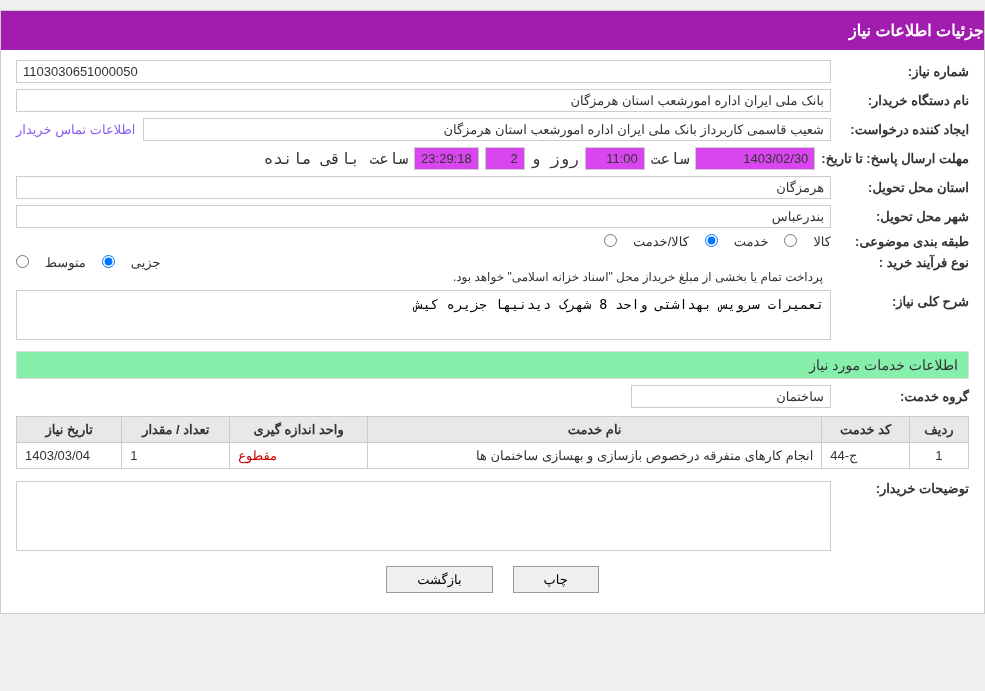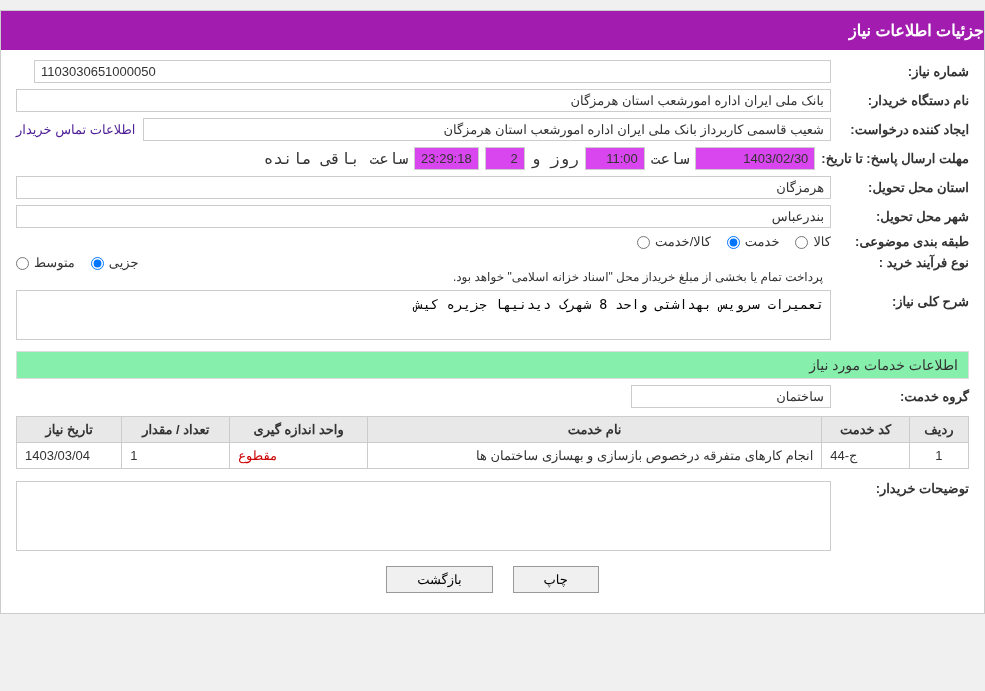--- a/index.html
+++ b/index.html
@@ -51,24 +51,23 @@
       flex: 1;
       background: #fff;
       border: 1px solid #ccc;
       padding: 3px 6px;
       text-align: right;
       min-height: 22px;
     }
     .info-value.ltr {
       direction: ltr;
       text-align: left;
-      margin-left: 18px;
     }
     .link-blue {
-      color: #4c1d95;
+      color: #8b5cf6;
       text-decoration: none;
     }
     .date-row {
       display: flex;
       align-items: center;
       gap: 6px;
       margin-bottom: 6px;
     }
     .date-row .info-label {
       min-width: 130px;
@@ -87,22 +86,22 @@
       font-family: Liberation Mono, monospace;
     }
     .radio-group {
       display: flex;
       gap: 16px;
       align-items: center;
       flex-direction: row-reverse;
     }
     .radio-item {
       display: flex;
-      align-items: flex-end;
-      gap: 5px;
+      align-items: flex-start;
+      gap: 16px;
     }
     .radio-item input { cursor: pointer; }
     .note-text {
       font-size: 12px;
       color: #333;
       margin-right: 8px;
     }
     .sharh-box {
       border: 1px solid #ccc;
       padding: 6px;

